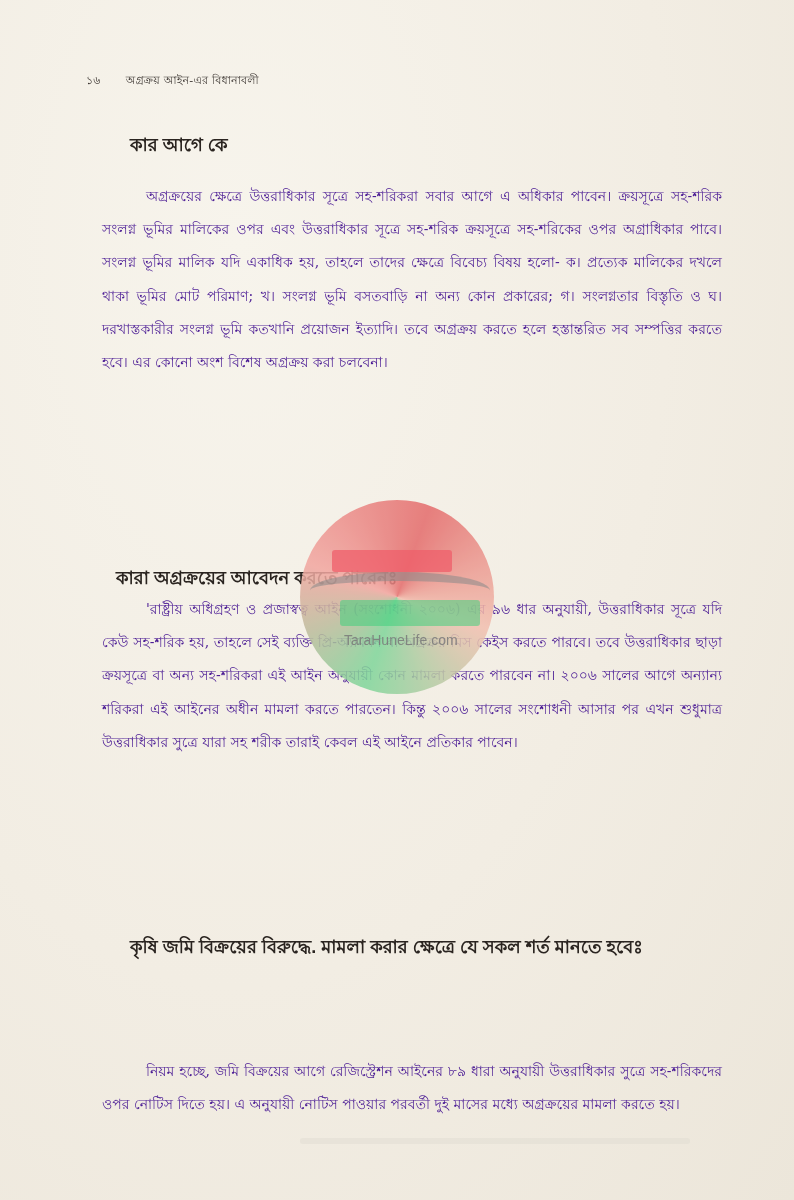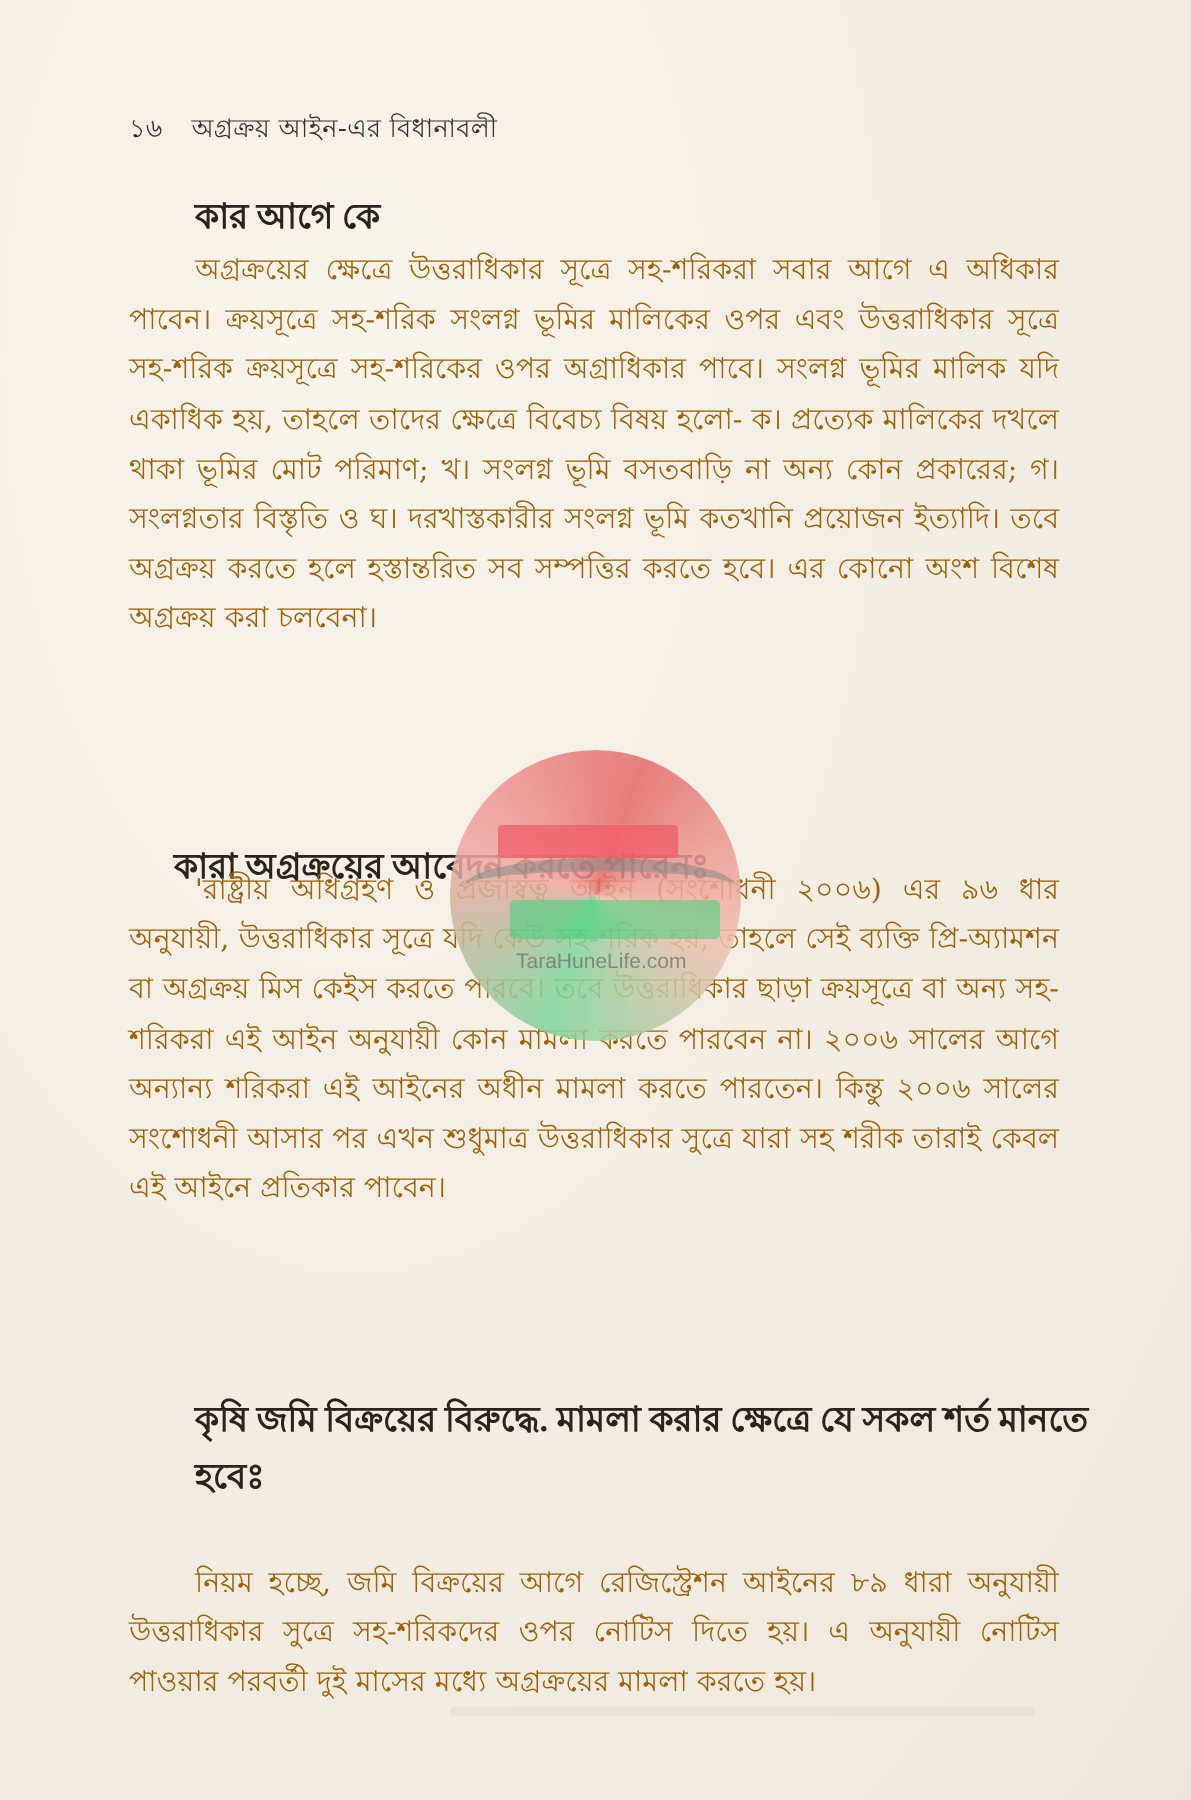--- a/index.html
+++ b/index.html
@@ -6,34 +6,34 @@
     body {
       width:794px; height:1200px; overflow:hidden;
       background:#f3efe6;
       background-image: radial-gradient(ellipse at 30% 20%, #f7f4ec 0%, #f2ede3 55%, #ece6da 100%);
       position:relative;
       font-family: "DejaVu Serif", serif;
       color:#2a2522;
     }
     .running-head {
       position:absolute; left:86px; top:72px;
-      font-size:17px; color:#3a3430;
+      font-size:11px; color:#3a3430;
       font-family: "DejaVu Sans", sans-serif;
       letter-spacing:0.2px;
     }
     .running-head .pg { display:inline-block; width:36px; }
     .heading {
-      font-family: Liberation Serif, serif;
-      font-size:23px; color:#2a2420;
+      font-family: Liberation Sans, sans-serif;
+      font-size:18px; color:#2a2420;
       margin:0; padding-left:44px; line-height:40px;
     }
     .para {
-      font-size:19px; line-height:33.2px;
+      font-size:14px; line-height:33.2px;
       text-align:justify; text-align-last:left;
-      margin:0; color:#a16207;
+      margin:16px; color:#4c1d95;
     }
     .para .indent { display:inline-block; width:44px; }
     .h1 { position:absolute; left:86px; top:125px; }
     .p1 { position:absolute; left:86px; top:164px; width:620px; }
     .h2 { position:absolute; left:72px; top:558px; }
     .p2 { position:absolute; left:86px; top:577px; width:620px; }
     .h3 { position:absolute; left:86px; top:928px; width:620px; line-height:38px; }
     .p3 { position:absolute; left:86px; top:1039px; width:620px; }
     .watermark {
       position:absolute; left:300px; top:500px; width:190px; height:190px;

